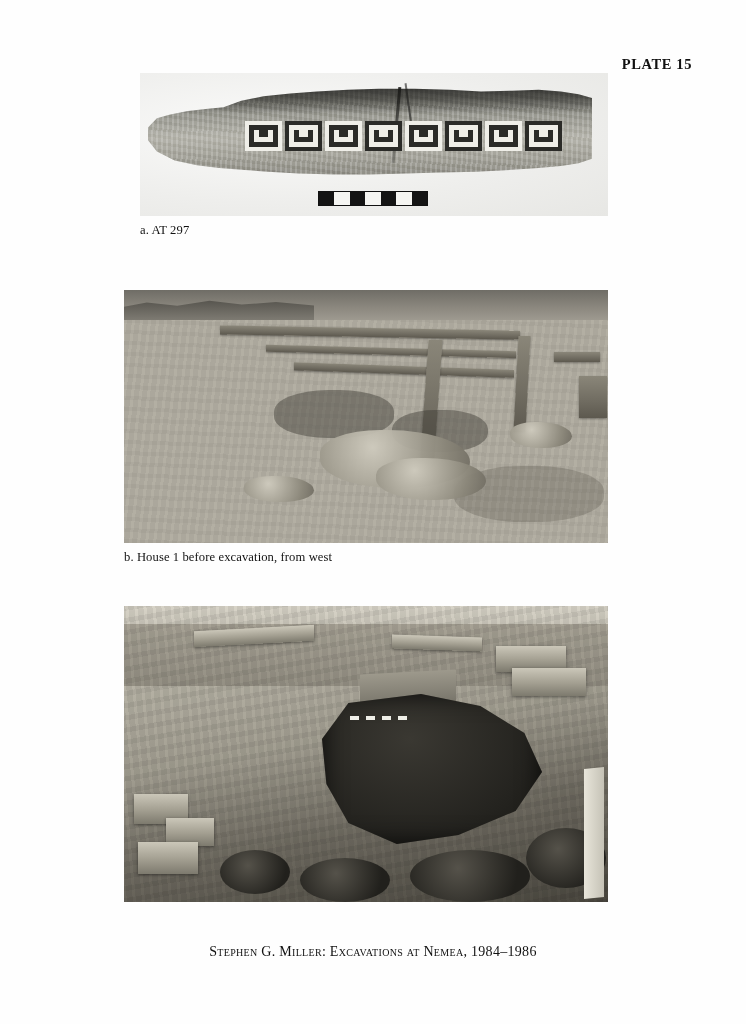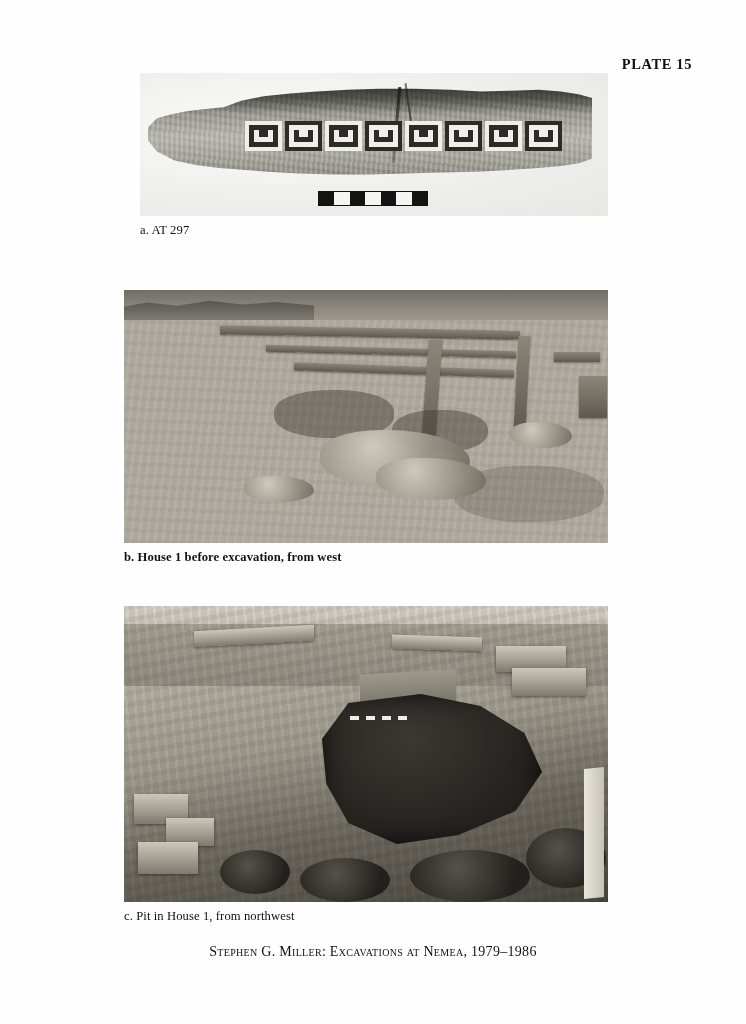--- a/index.html
+++ b/index.html
@@ -181,21 +181,20 @@
     display: block;
   }
   .scalebar i.d { background: #141414; }
   .scalebar i.l { background: #f5f5f2; }
 
   
   .fig-b {
     left: 124px;
     top: 290px;
     width: 464px;
-    font-weight: bold;
   }
   .fig-b .plate-img {
     width: 484px;
     height: 253px;
     position: relative;
     overflow: hidden;
     background: #9d9a92;
   }
   .ground-far {
     position: absolute;
@@ -416,20 +415,19 @@
       <div class="stone-block" style="left:42px; top:212px; width:48px; height:28px;"></div>
       <div class="stone-block" style="left:14px; top:236px; width:60px; height:32px;"></div>
 
       <div class="dark-veg" style="left:96px; top:244px; width:70px; height:44px;"></div>
       <div class="dark-veg" style="left:176px; top:252px; width:90px; height:44px;"></div>
       <div class="dark-veg" style="left:286px; top:244px; width:120px; height:52px;"></div>
       <div class="dark-veg" style="left:402px; top:222px; width:80px; height:60px;"></div>
 
       <div class="post"></div>
     </div>
-    <div class="caption">c. Pit in House 1, from northwest</div>
   </div>
 
   <div class="running-foot">
-    <span class="sc">Stephen G. Miller: Excavations at Nemea, 1979–1986</span>
+    <span class="sc">Stephen G. Miller: Excavations at Nemea, 1984–1986</span>
   </div>
 
 </div>
 
 </body></html>

